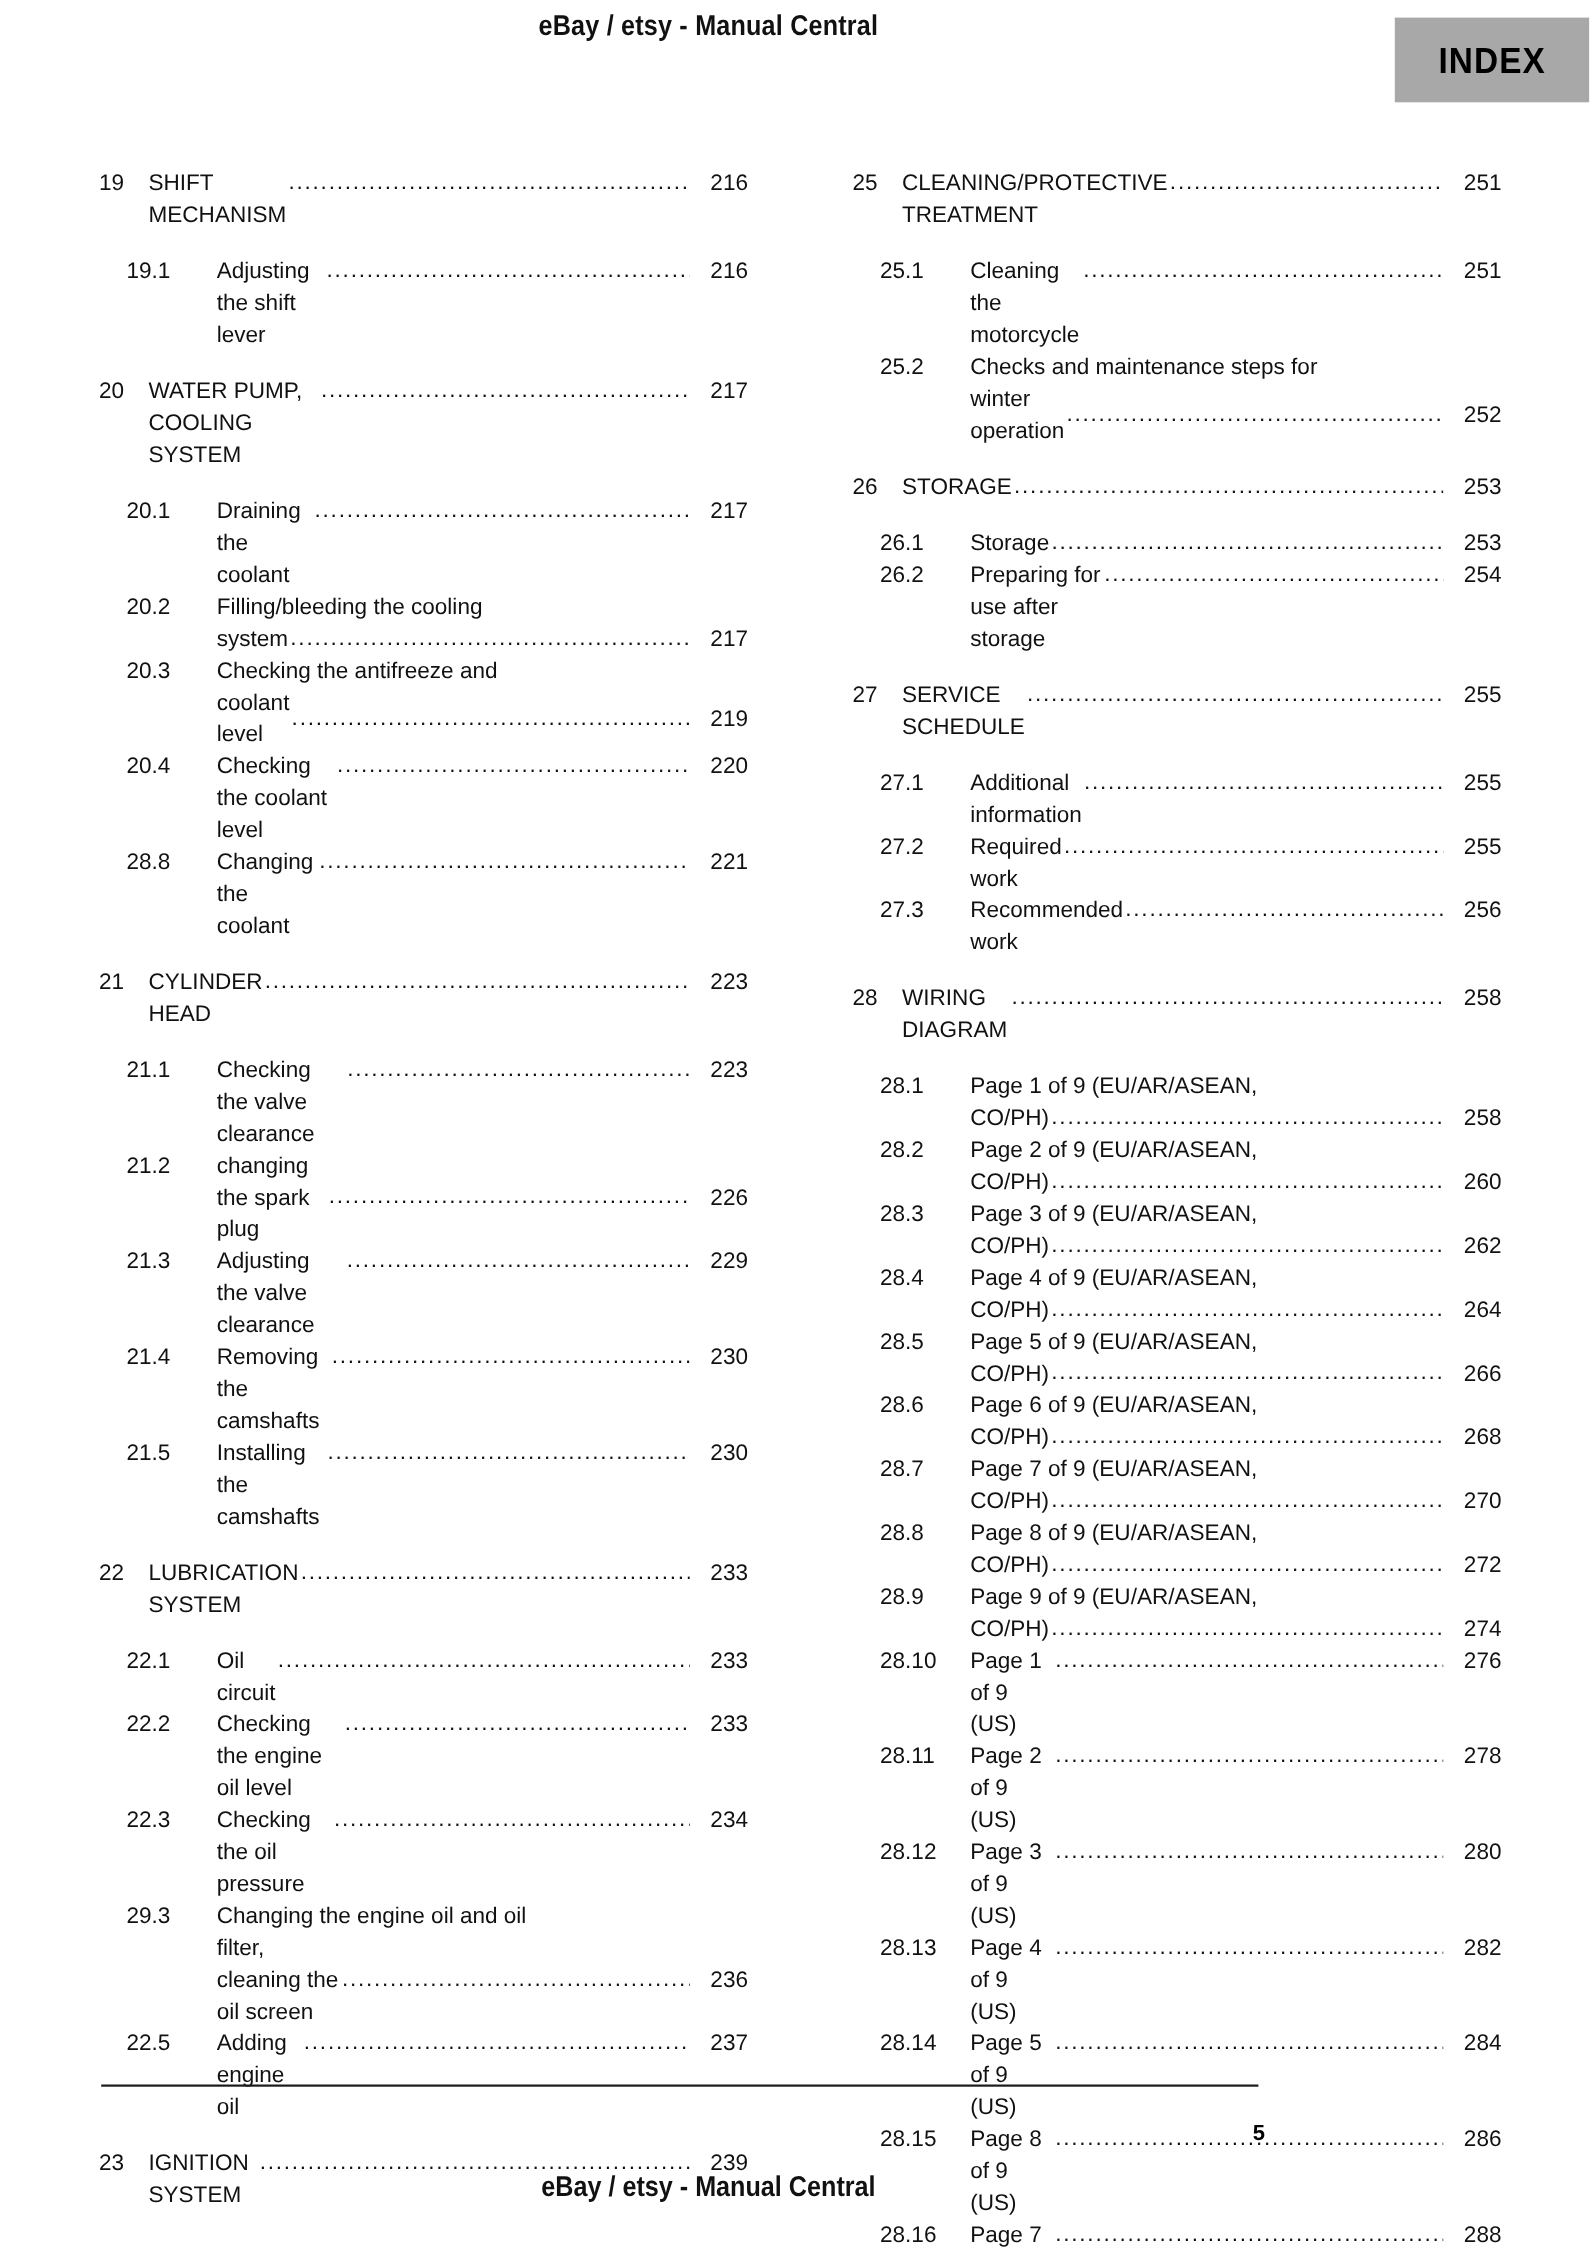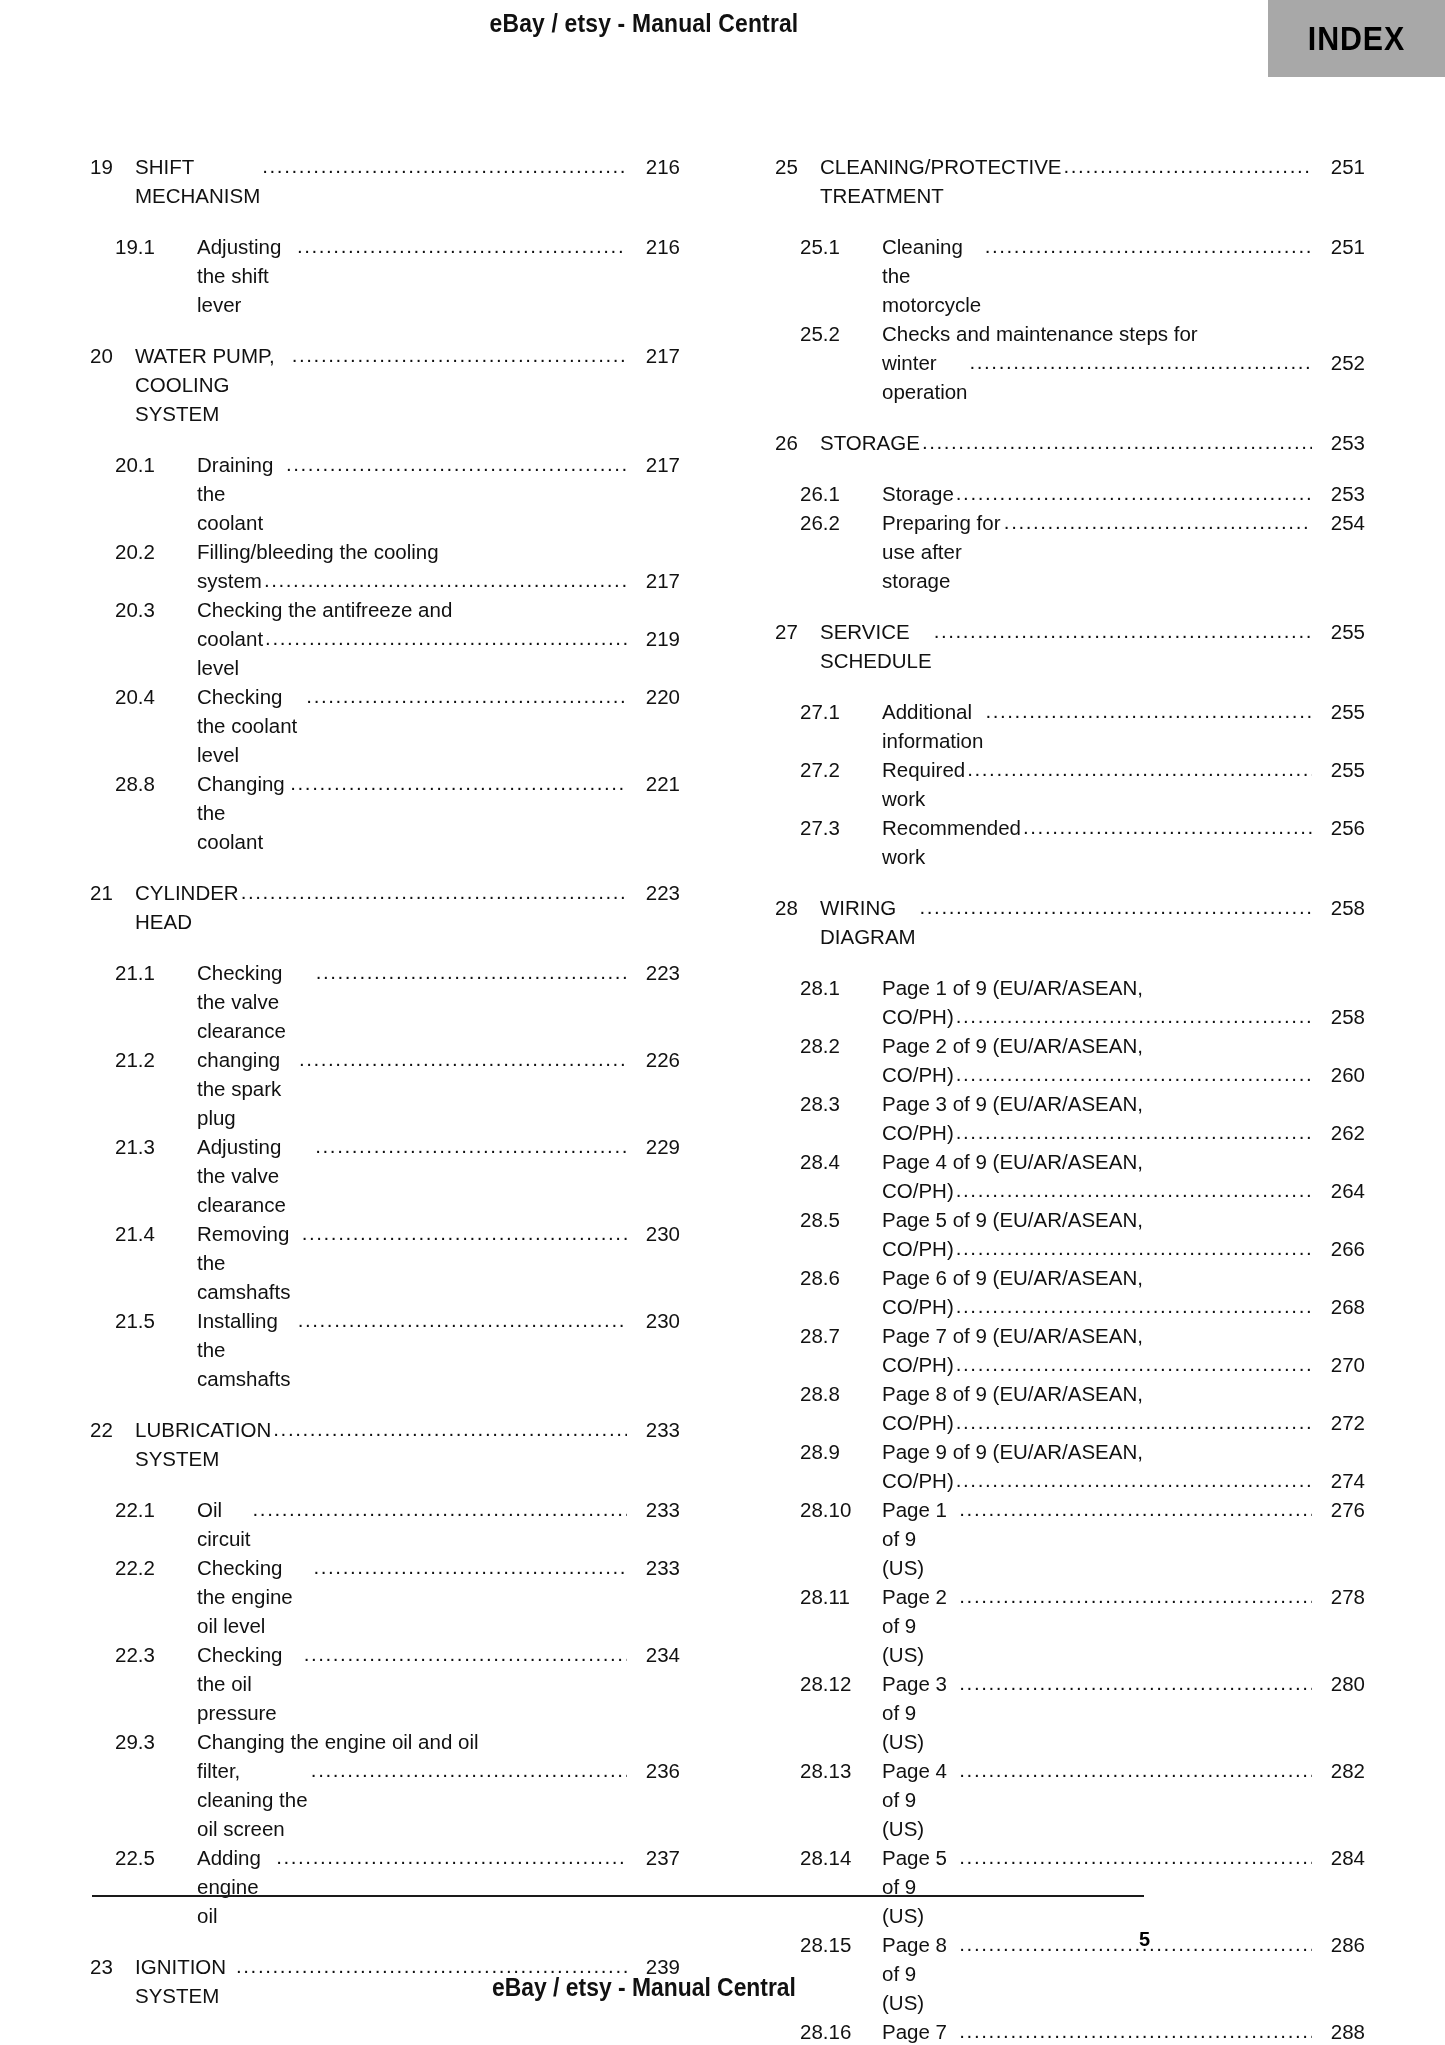--- a/index.html
+++ b/index.html
@@ -31,21 +31,21 @@
     font-family: "Liberation Sans", sans-serif;
     font-size: 26px;
     font-weight: 600;
     letter-spacing: 0.2px;
     color: #111;
     transform: scaleX(0.88);
     transform-origin: center top;
   }
   .index-tab {
     position: absolute;
-    top: 0;
+    top: 16px;
     left: 1268px;
     width: 177px;
     height: 77px;
     background: #a8a8a8;
   }
   .index-tab-label {
     position: absolute;
     top: 20px;
     left: 0;
     width: 177px;
@@ -125,21 +125,21 @@
     flex: 0 0 auto;
     width: 46px;
     text-align: right;
     white-space: nowrap;
     margin-left: 6px;
   }
 
   
   .cont {
     display: flex;
-    align-items: flex-start;
+    align-items: center;
     width: 100%;
   }
 
   
   .rule {
     position: absolute;
     left: 92px;
     top: 1895px;
     width: 1052px;
     height: 0;

